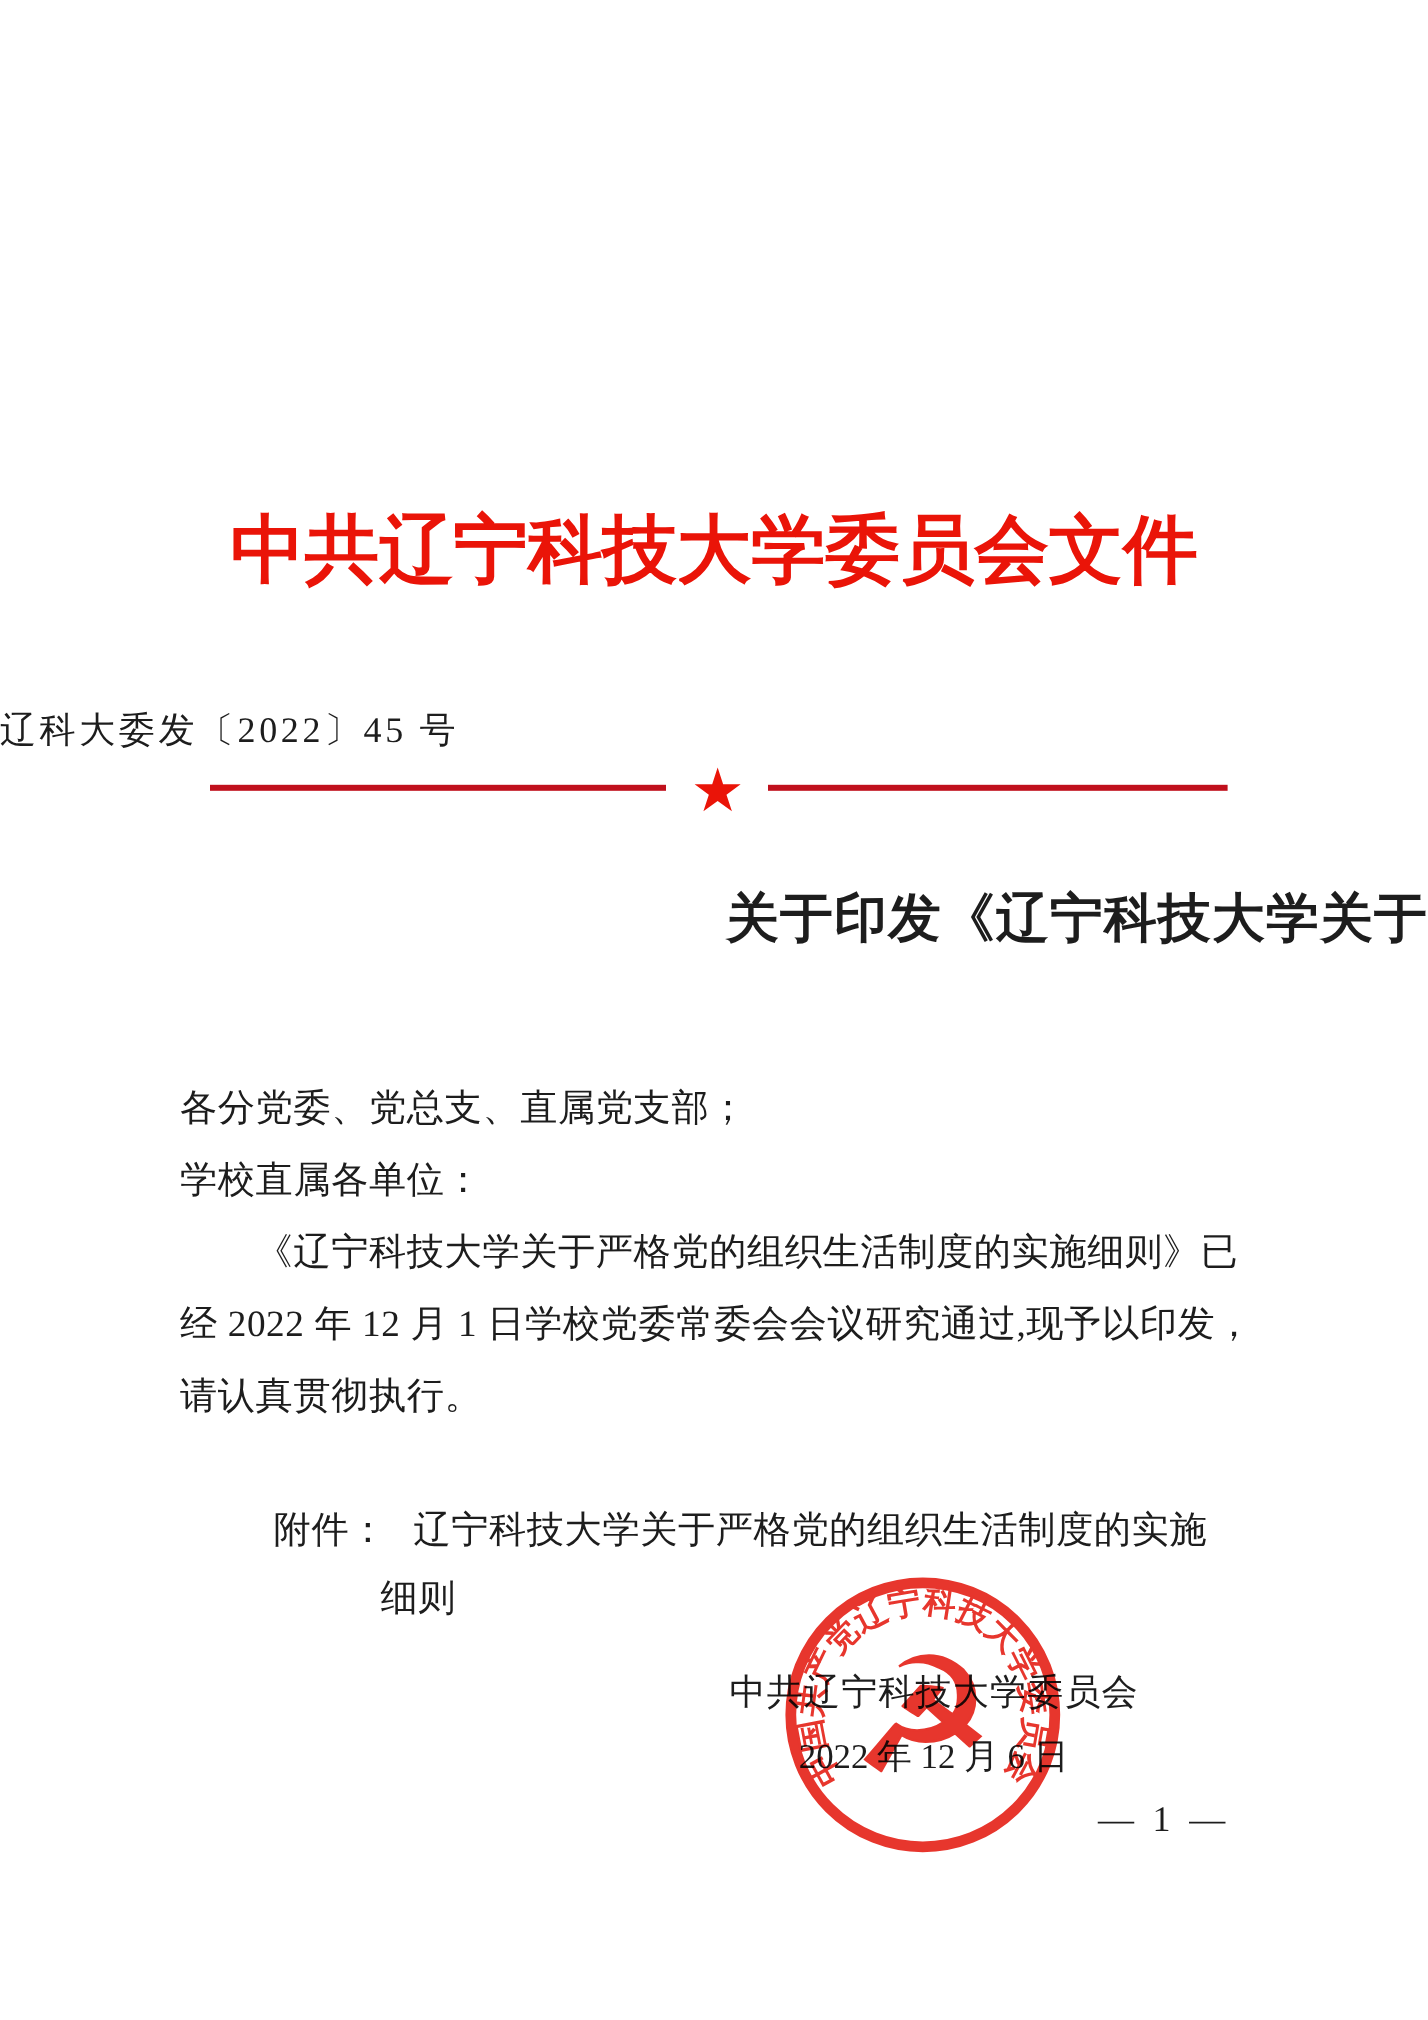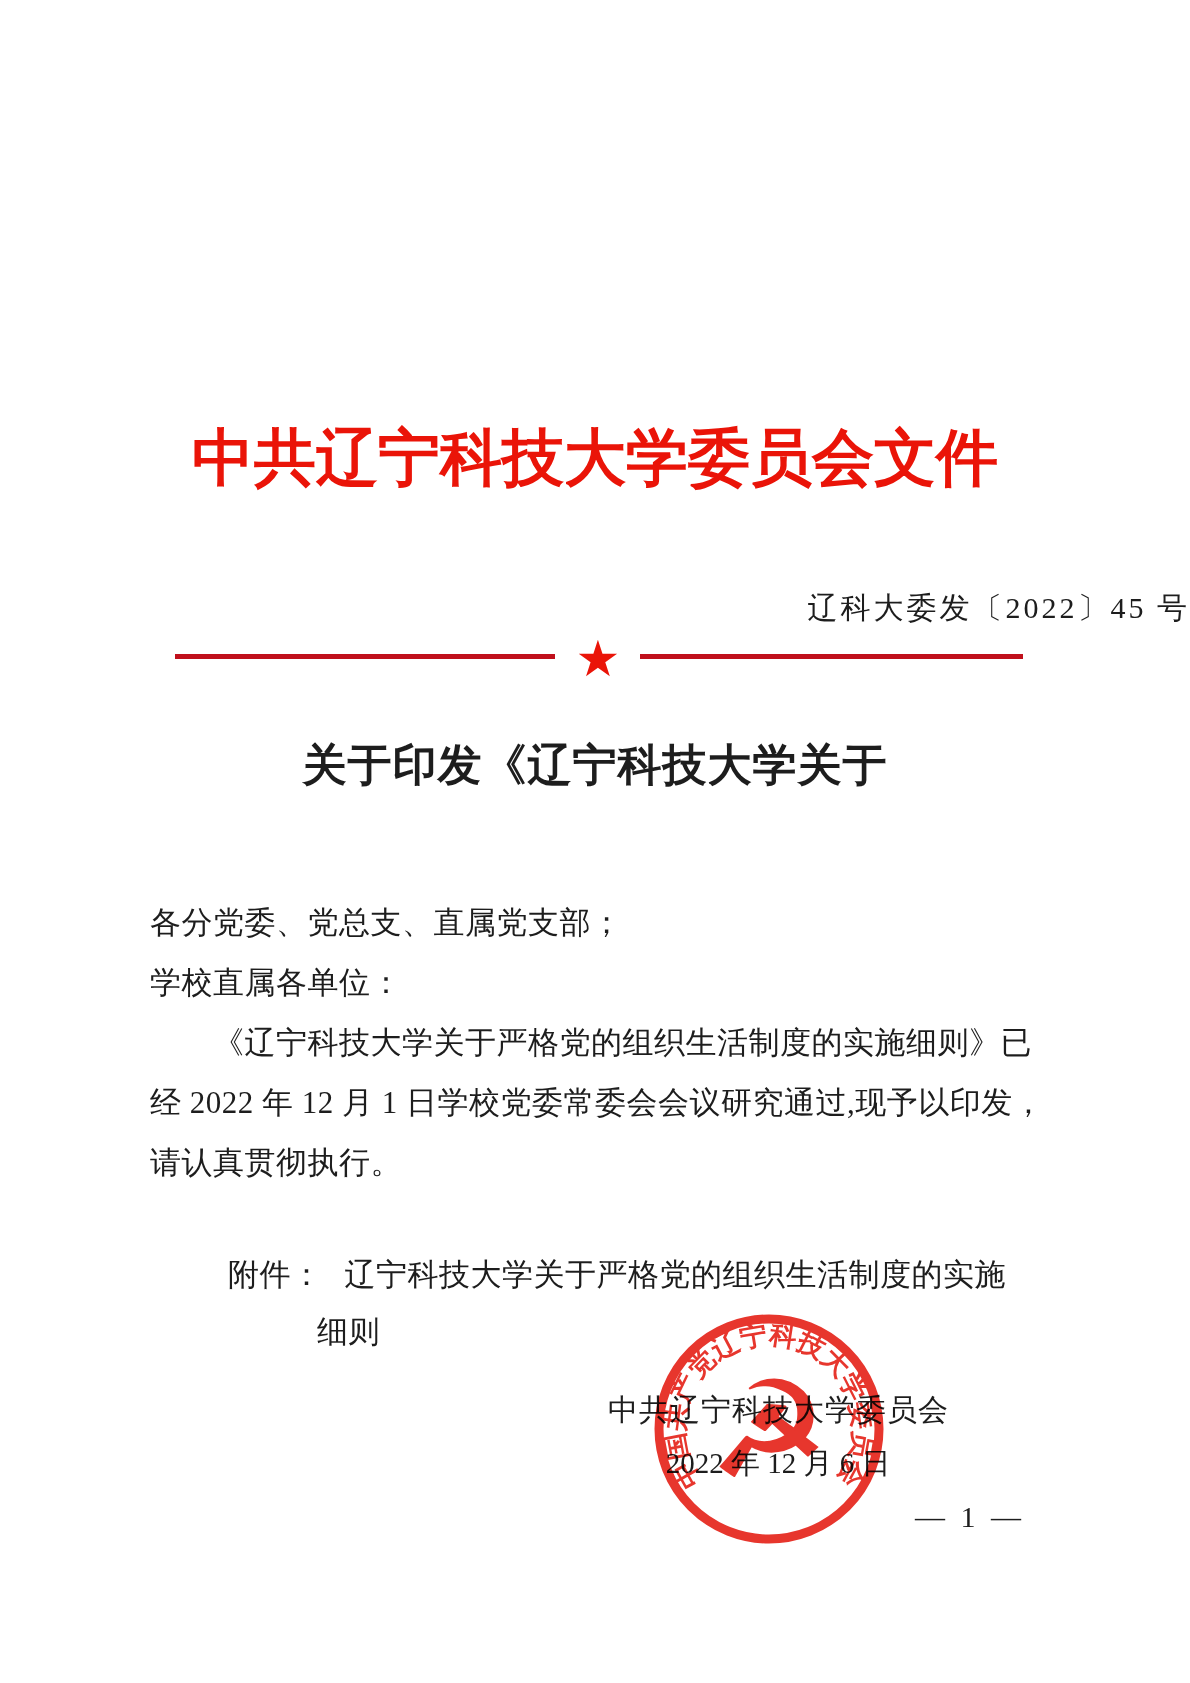--- a/index.html
+++ b/index.html
@@ -19,25 +19,24 @@
     font-size: 62px;
     font-weight: 900;
     letter-spacing: 0px;
     color: var(--red_bright, #ea1408);
     white-space: nowrap;
     margin-top: 48px;
   }
   .doc-number {
     position: absolute;
     top: 588px; left: 0; right: 0;
-    text-align: right;
+    text-align: left;
     font-size: 30px;
     letter-spacing: 3px;
     white-space: nowrap;
-    padding-left: 23px;
   }
   .divider {
     position: absolute;
     top: 640px; left: 175px;
     width: 848px; height: 44px;
   }
   .dline {
     position: absolute;
     top: 14px; height: 5px;
     background: var(--red_line, #c0101c);
@@ -48,21 +47,21 @@
     position: absolute;
     left: 392px; top: -9px; width: 62px;
     text-align: center;
     font-family: "DejaVu Sans", sans-serif;
     font-size: 50px; line-height: 56px;
     color: var(--red_bright, #ea1408);
   }
   .doc-title {
     position: absolute;
     top: 736px; left: 0; right: 0;
-    text-align: center;
+    text-align: right;
     font-size: 44px;
     font-weight: bold;
     line-height: 60px;
     letter-spacing: 1px;
     white-space: nowrap;
   }
   .body-block {
     position: absolute;
     top: 893px; left: 150px; width: 898px;
     font-size: 31px;

